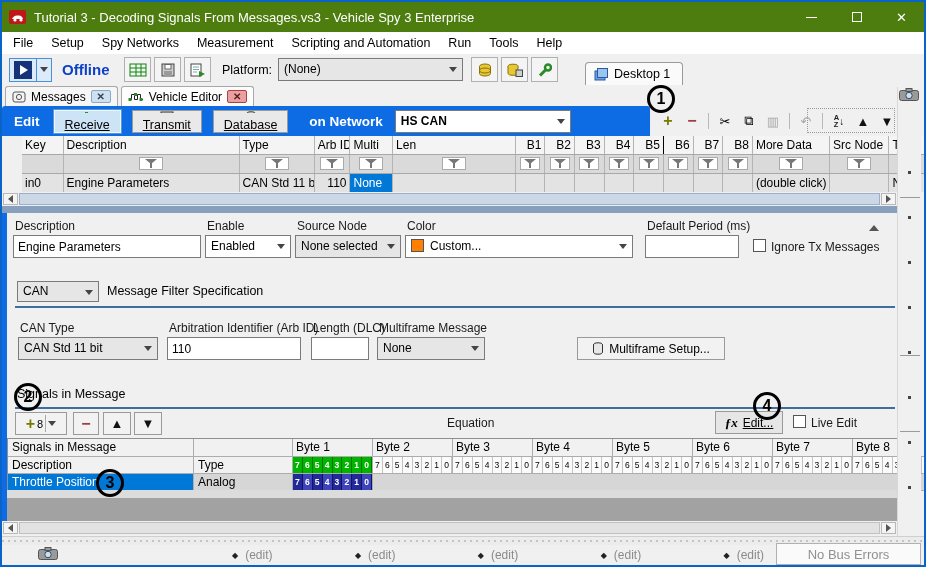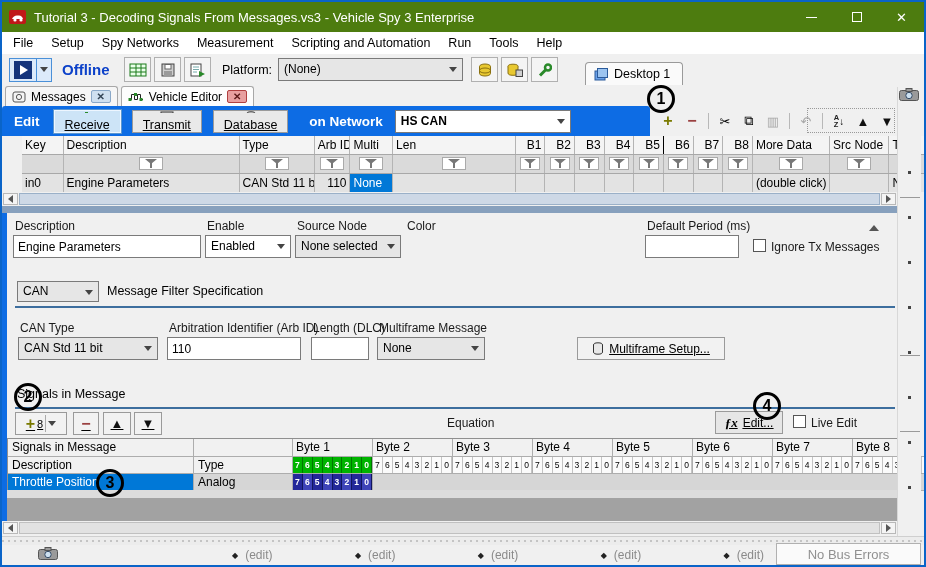--- a/index.html
+++ b/index.html
@@ -120,21 +120,21 @@
            padding:0 4px; font-family:"Liberation Sans",sans-serif; }
   .swatch { display:inline-block; width:13px; height:13px; background:#ff8000; border:1px solid #555;
             vertical-align:-2px; margin-right:6px; }
   .cbx { position:absolute; width:13px; height:13px; background:#fff; border:1px solid #555; }
   .rule { position:absolute; left:8px; width:880px; height:0; border-top:2px solid #3d6e9e; }
   .sechead { position:absolute; font-weight:normal; font-size:12.5px; }
   .upchev { position:absolute; width:0; height:0; border-left:5px solid transparent; border-right:5px solid transparent;
             border-bottom:6px solid #555; }
 
   .grpbtn { position:absolute; height:23px; border:1px solid #9a9a9a; background:#f2f2f2;
-            display:flex; align-items:center; justify-content:center; font-size:12px; gap:5px;text-decoration:underline; }
+            display:flex; align-items:center; justify-content:center; font-size:12px; gap:5px; }
   .arrowbtn { font-size:13px; color:#111; }
 
   
   .sigtable { position:absolute; left:0; top:225px; width:890px; border:1px solid #909090; background:#f1f1f1; }
   .srow { display:flex; width:926px; }
   .srow > div { border-right:1px solid #adadad; border-bottom:1px solid #adadad; }
   .s-desc { width:186px; padding:1px 4px; white-space:nowrap; overflow:hidden; }
   .s-type { width:99px; padding:1px 4px; }
   .byteblock { width:80px; display:flex; }
   .bytelabel { width:80px; padding:1px 3px; font-size:12px; }
@@ -510,20 +510,23 @@
     <input class="ftext" style="left: 6px; top: 22px; width: 188px;" value="Engine Parameters">
     <span class="flabel" style="left:200px;top:6px">Enable</span>
     <div class="combo" style="position:absolute;left:198px;top:22px;width:86px">
       <span>Enabled</span><span class="chev"></span>
     </div>
     <span class="flabel" style="left:290px;top:6px">Source Node</span>
     <div class="combo gray" style="position:absolute;left:288px;top:22px;width:106px">
       <span>None selected</span><span class="chev"></span>
     </div>
     <span class="flabel" style="left:400px;top:6px">Color</span>
+    <div class="combo" style="position:absolute;left:398px;top:22px;width:228px">
+      <span class="swatch"></span><span>Custom...</span><span class="chev"></span>
+    </div>
     <span class="flabel" style="left:640px;top:6px">Default Period (ms)</span>
     <input class="ftext" style="left: 638px; top: 22px; width: 94px;" value="">
     <span class="cbx" style="left:746px;top:26px"></span>
     <span class="flabel" style="left:764px;top:27px">Ignore Tx Messages</span>
     <span class="upchev" style="left:862px;top:12px"></span>
 
     <div class="combo gray" style="position:absolute;left:10px;top:68px;width:82px;height:21px;line-height:19px">
       <span>CAN</span><span class="chev"></span>
     </div>
     <span class="sechead" style="left:100px;top:71px">Message Filter Specification</span>

